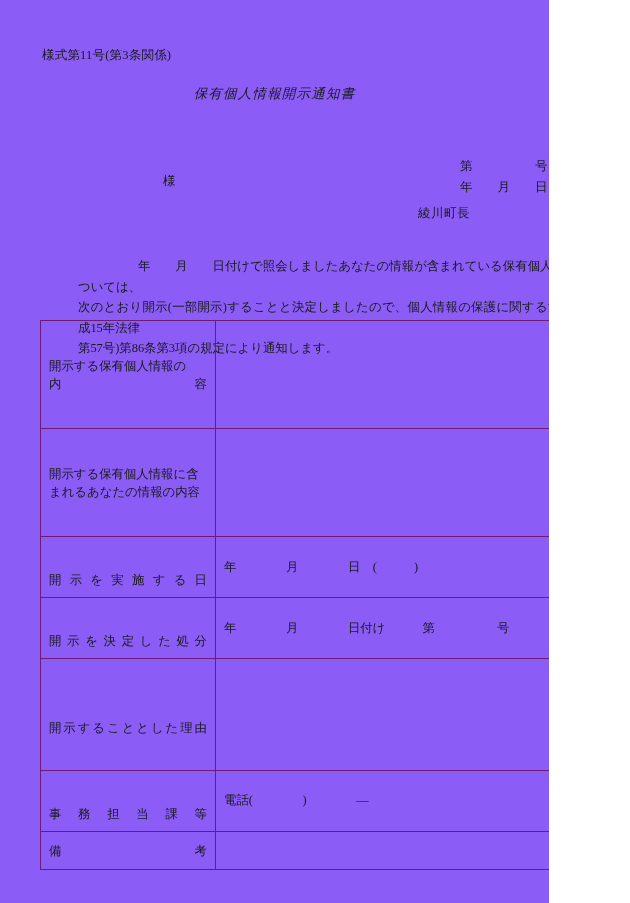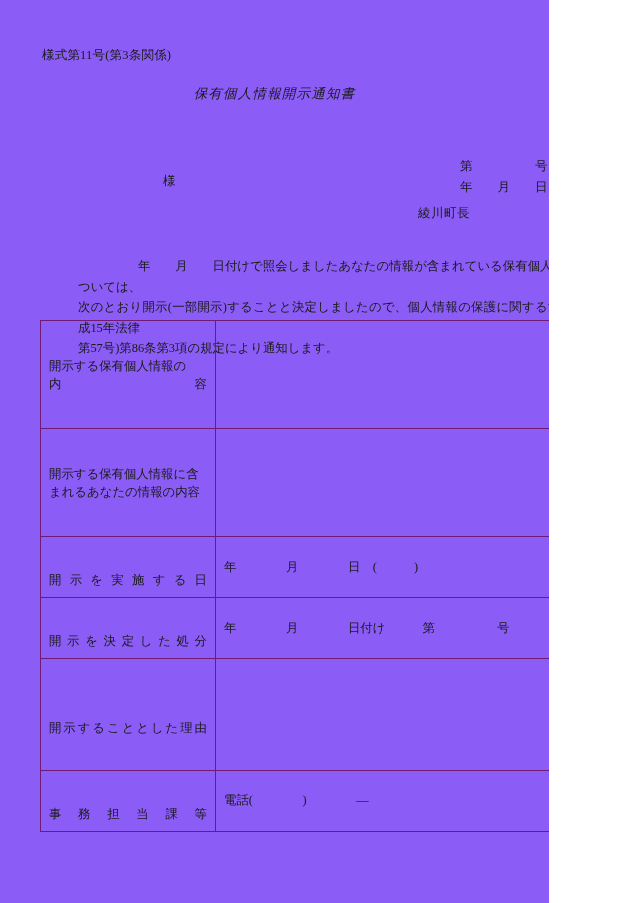--- a/index.html
+++ b/index.html
@@ -236,16 +236,22 @@
         <td class="label-cell">
           <span class="spread-wide">事務担当課等</span>
         </td>
         <td class="value-cell">
           <div class="dept-value">
             <span class="phone-line">電話(　　　　)　　　　—</span>
           </div>
         </td>
       </tr>
 
+      <tr class="r-note">
+        <td class="label-cell">
+          <span class="spread">備　　　　　　　　考</span>
+        </td>
+        <td class="value-cell"></td>
+      </tr>
     </tbody>
   </table>
 
 </div>
 
 </body></html>

